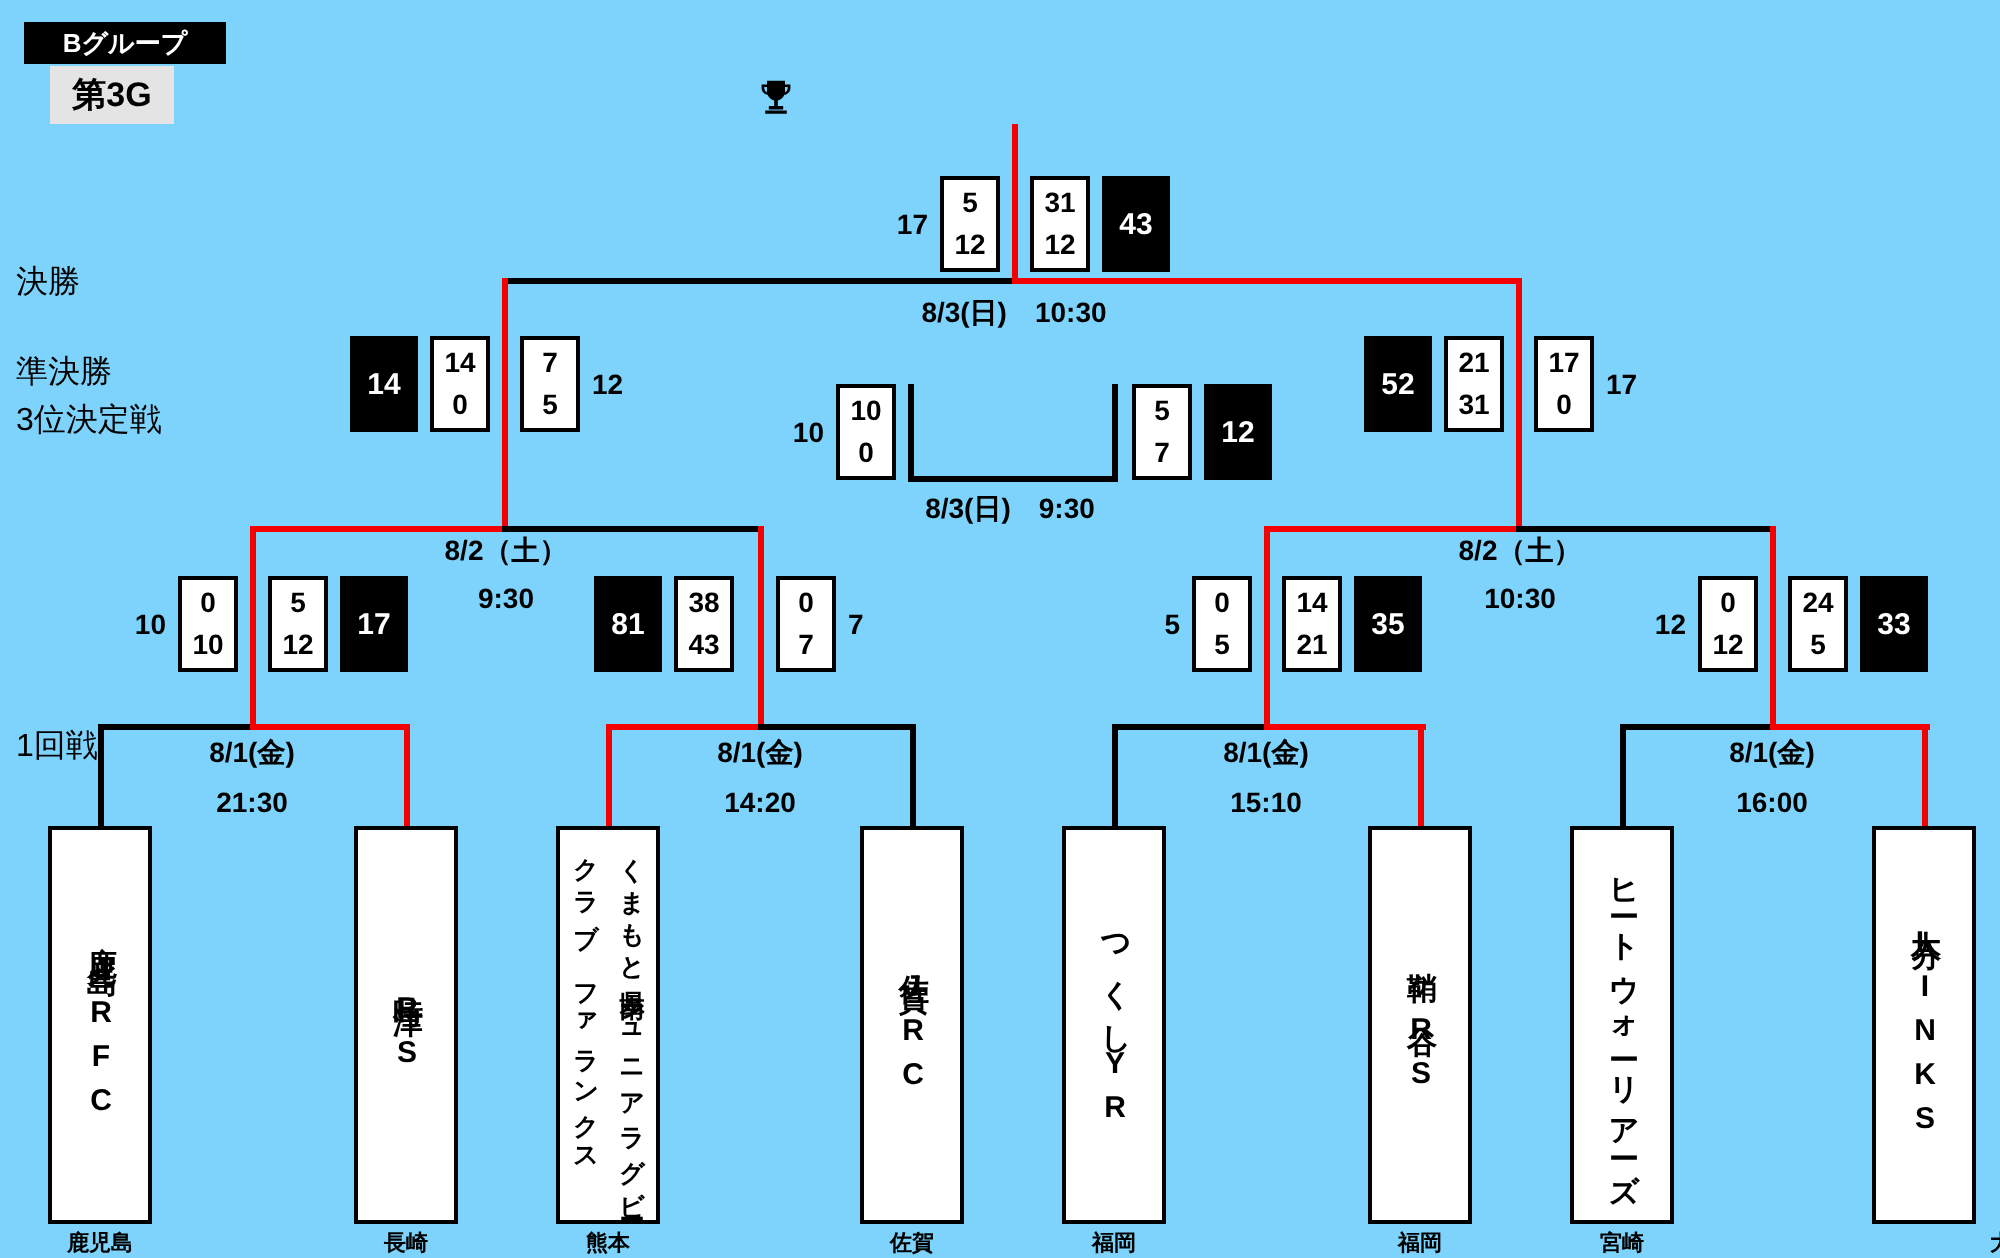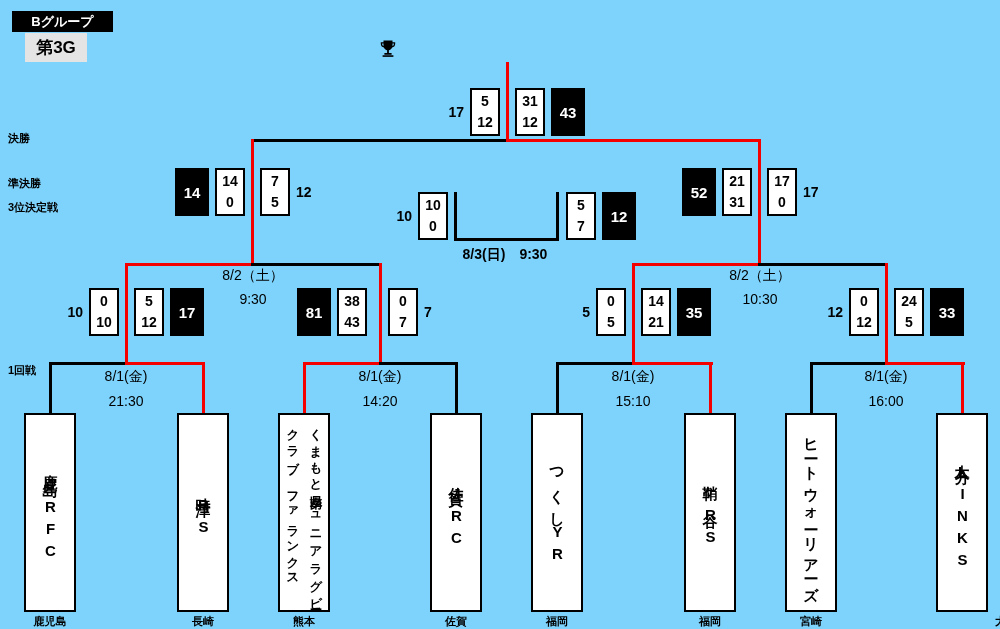--- a/index.html
+++ b/index.html
@@ -13,31 +13,31 @@
   .vl{width:3px;}
   .red{background:var(--red,#f00);}
   
   .badge-group{position:absolute;left:12px;top:11px;width:101px;height:21px;background:#000;color:#fff;
     font-size:13px;font-weight:700;display:flex;align-items:center;justify-content:center;}
   .badge-game{position:absolute;left:25px;top:33px;width:62px;height:29px;background:#e4e4e4;color:#000;
     font-size:17px;font-weight:700;display:flex;align-items:center;justify-content:center;}
   .trophy{position:absolute;left:379px;top:39px;width:18px;height:19px;}
   .champion{position:absolute;left:421px;top:39px;font-size:16px;font-weight:600;letter-spacing:1px;white-space:nowrap;}
   
-  .round-label{position:absolute;left:8px;font-size:11px;font-weight:700;white-space:nowrap;}
+  .round-label{position:absolute;left:8px;font-size:16px;font-weight:400;white-space:nowrap;}
   
   .score-pair{position:absolute;display:flex;align-items:center;gap:6px;height:48px;}
   .halves{width:30px;height:48px;border:2px solid #000;background:#fff;box-sizing:border-box;
     display:flex;flex-direction:column;justify-content:space-between;padding:3px 0;}
   .halves span{display:block;text-align:center;font-size:14px;font-weight:700;line-height:17px;}
   .total-box{min-width:30px;height:48px;background:#000;color:#fff;display:flex;align-items:center;
     justify-content:center;font-size:15px;font-weight:700;padding:0 2px;}
   .total-text{font-size:14px;font-weight:700;}
   
-  .mlabel{position:absolute;width:120px;text-align:center;font-size:14px;font-weight:400;white-space:nowrap;}
+  .mlabel{position:absolute;width:120px;text-align:center;font-size:14px;font-weight:700;white-space:nowrap;}
   .mlabel-wide{position:absolute;width:170px;text-align:center;font-size:14px;font-weight:700;white-space:nowrap;}
   .mlabel-wide .d{margin-right:14px;}
   
   .team-box{position:absolute;top:413px;width:52px;height:199px;border:2px solid #000;background:#fff;
     box-sizing:border-box;display:flex;align-items:center;justify-content:center;}
   .team-name{writing-mode:vertical-rl;text-orientation:upright;font-weight:700;
     font-size:15px;letter-spacing:5px;line-height:26px;max-height:186px;}
   .team-box.long .team-name{font-size:12.5px;letter-spacing:2px;line-height:23px;}
   .pref{position:absolute;top:614px;width:60px;text-align:center;font-size:11px;font-weight:700;}
 </style>
@@ -104,20 +104,23 @@
       <span>12</span>
     </span>
   </div>
   <div class="score-pair" style="left:515px;top:88px">
     <span class="halves">
       <span>31</span>
       <span>12</span>
     </span>
     <span class="total-box">43</span>
   </div>
+  <div class="mlabel-wide" style="left:422px;top:148px">
+    <span class="d">8/3(日)</span><span>10:30</span>
+  </div>
 
   <div class="score-pair" style="right:755px;top:168px">
     <span class="total-box">14</span>
     <span class="halves">
       <span>14</span>
       <span>0</span>
     </span>
   </div>
   <div class="score-pair" style="left:260px;top:168px">
     <span class="halves">

